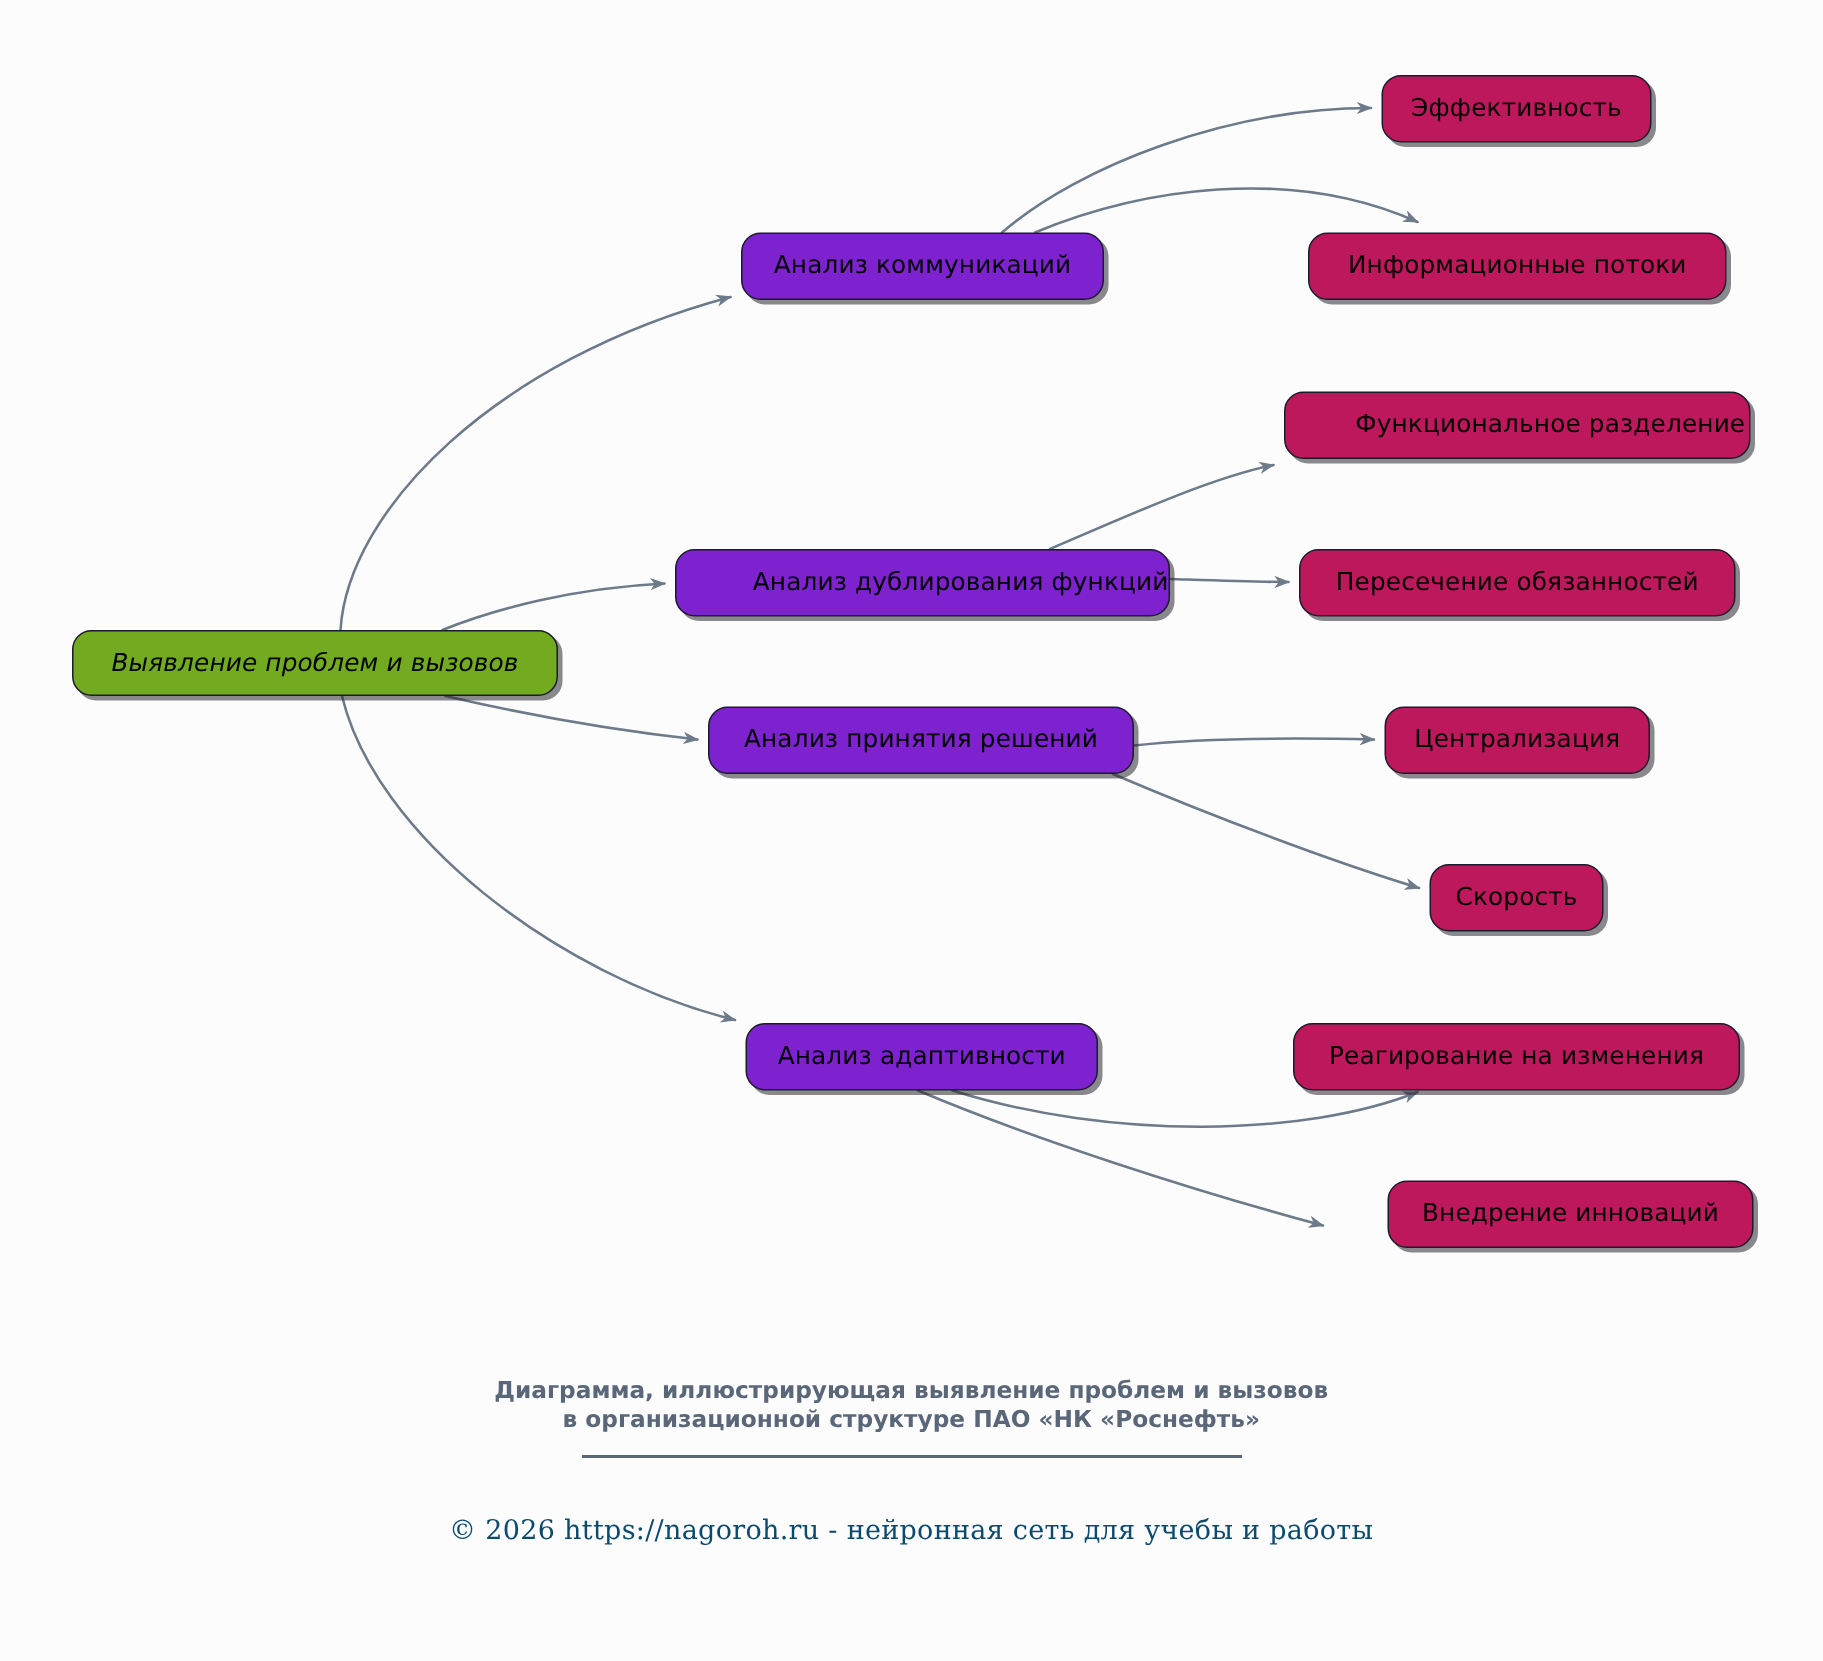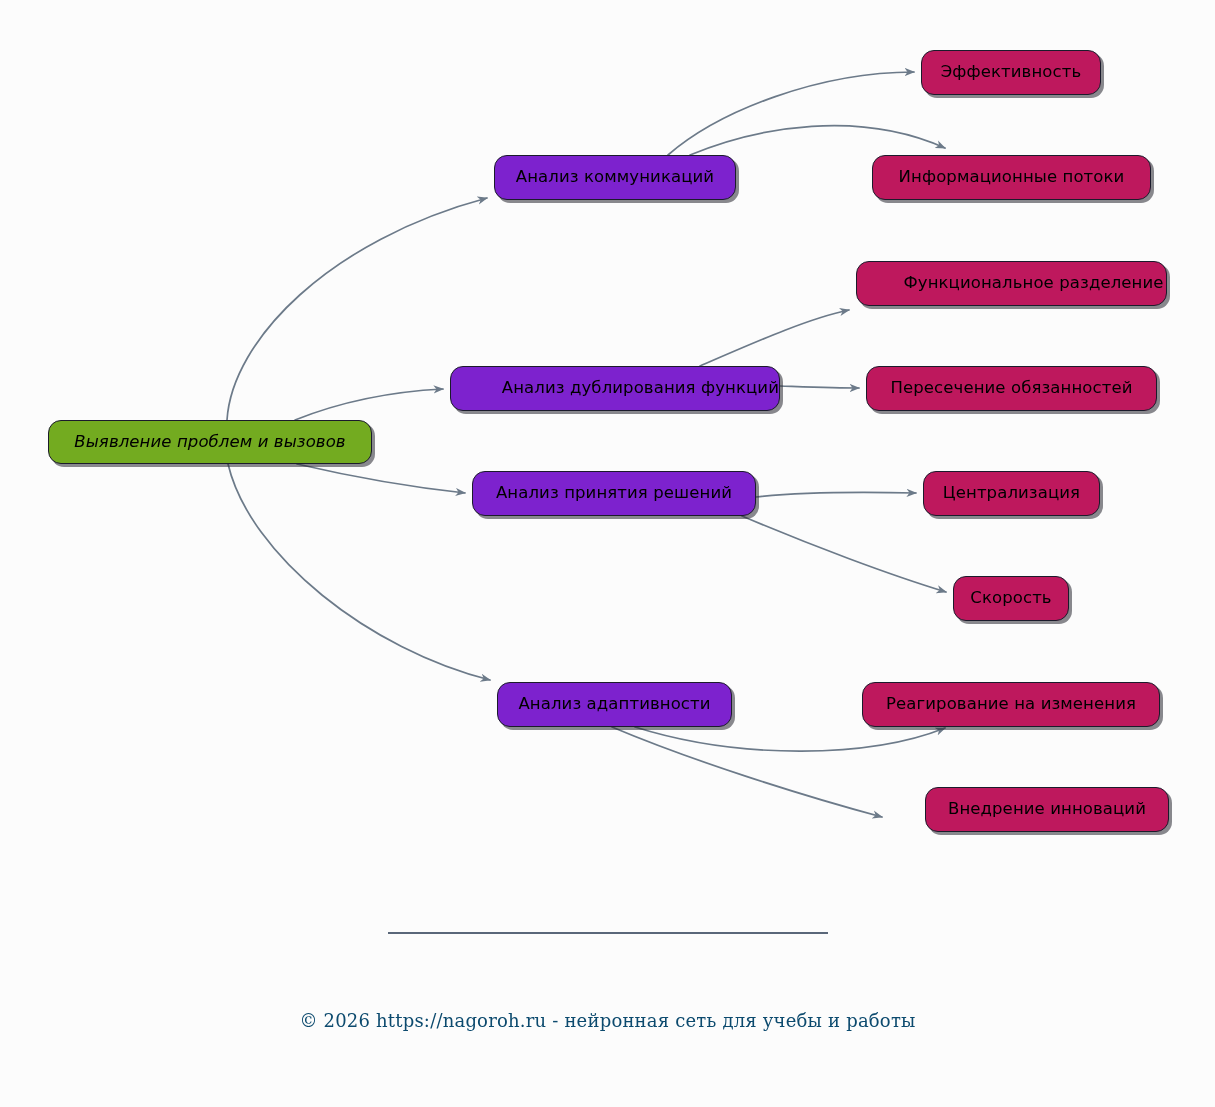--- a/index.html
+++ b/index.html
@@ -153,18 +153,19 @@
       </div>
       <div class="node leaf" style="left: 862px; top: 682px; width: 298px; height: 45px;">
         <span>Реагирование на изменения</span>
       </div>
       <div class="node leaf" style="left: 889px; top: 787px; width: 244px; height: 45px; margin-left: 36px;">
         <span>Внедрение инноваций</span>
       </div>
     </div>
 
   <div class="caption-block" style="top: 918px;">
+    <div class="caption-title">Диаграмма, иллюстрирующая выявление проблем и вызовов в организационной структуре ПАО «НК «Роснефть»</div>
     <div class="caption-rule"></div>
   </div>
 
   <div class="copyright" style="top: 1010px;">© 2026 https://nagoroh.ru - нейронная сеть для учебы и работы</div>
 
 </div>
 
 </body></html>

